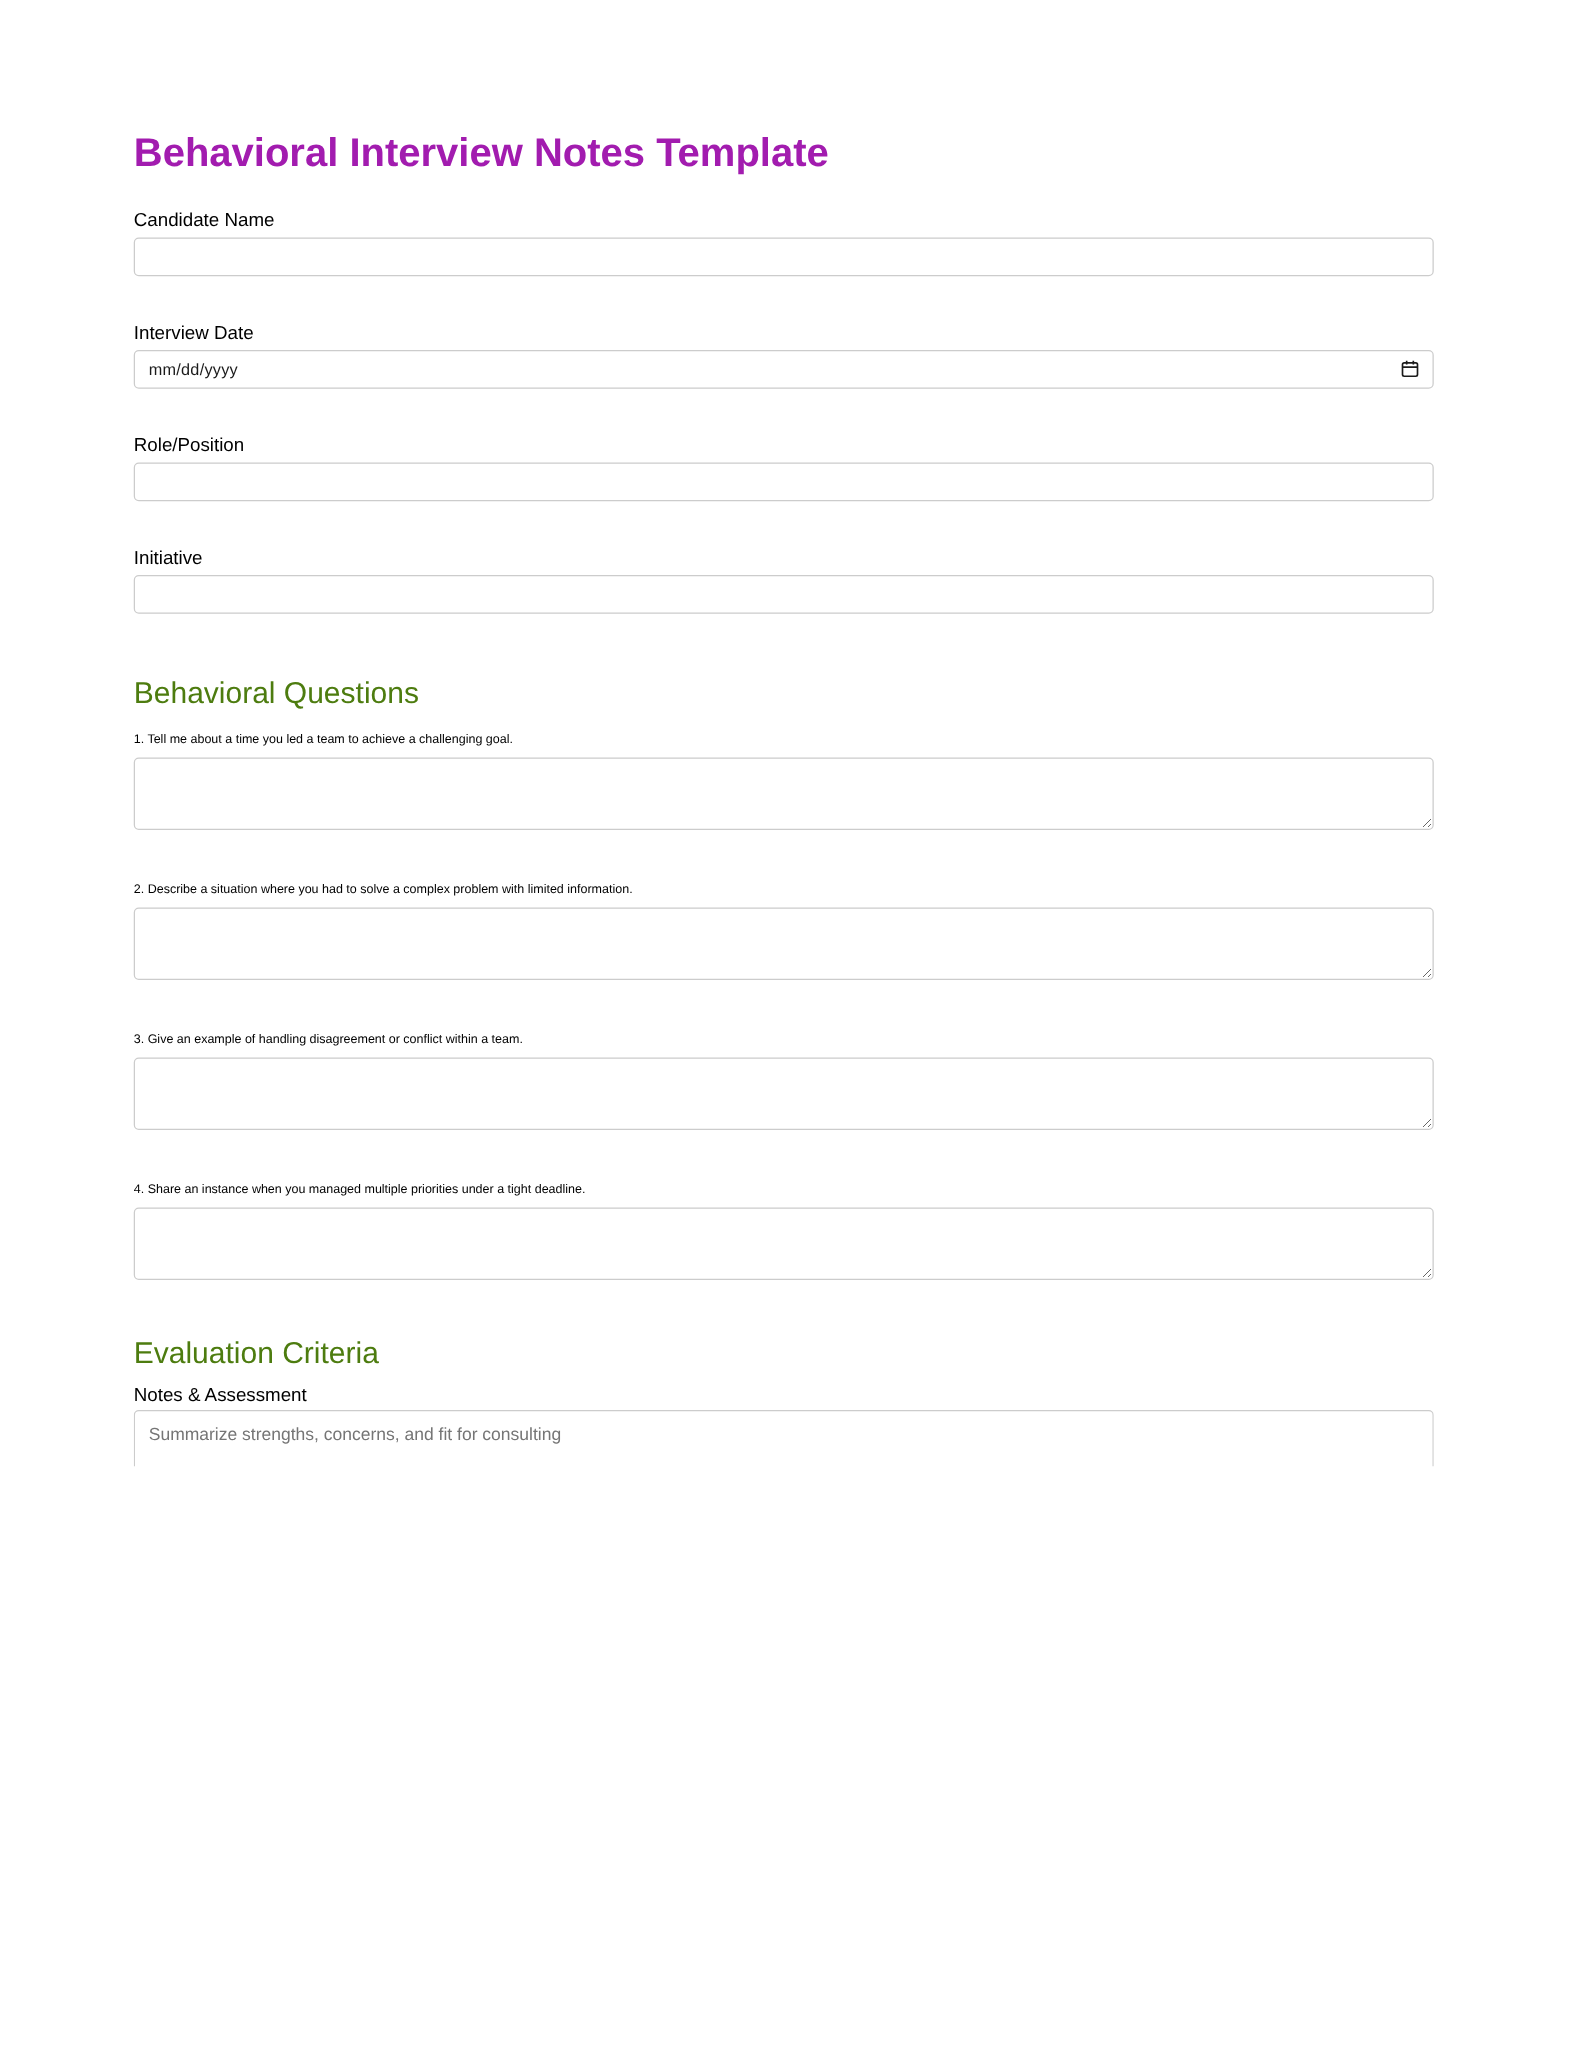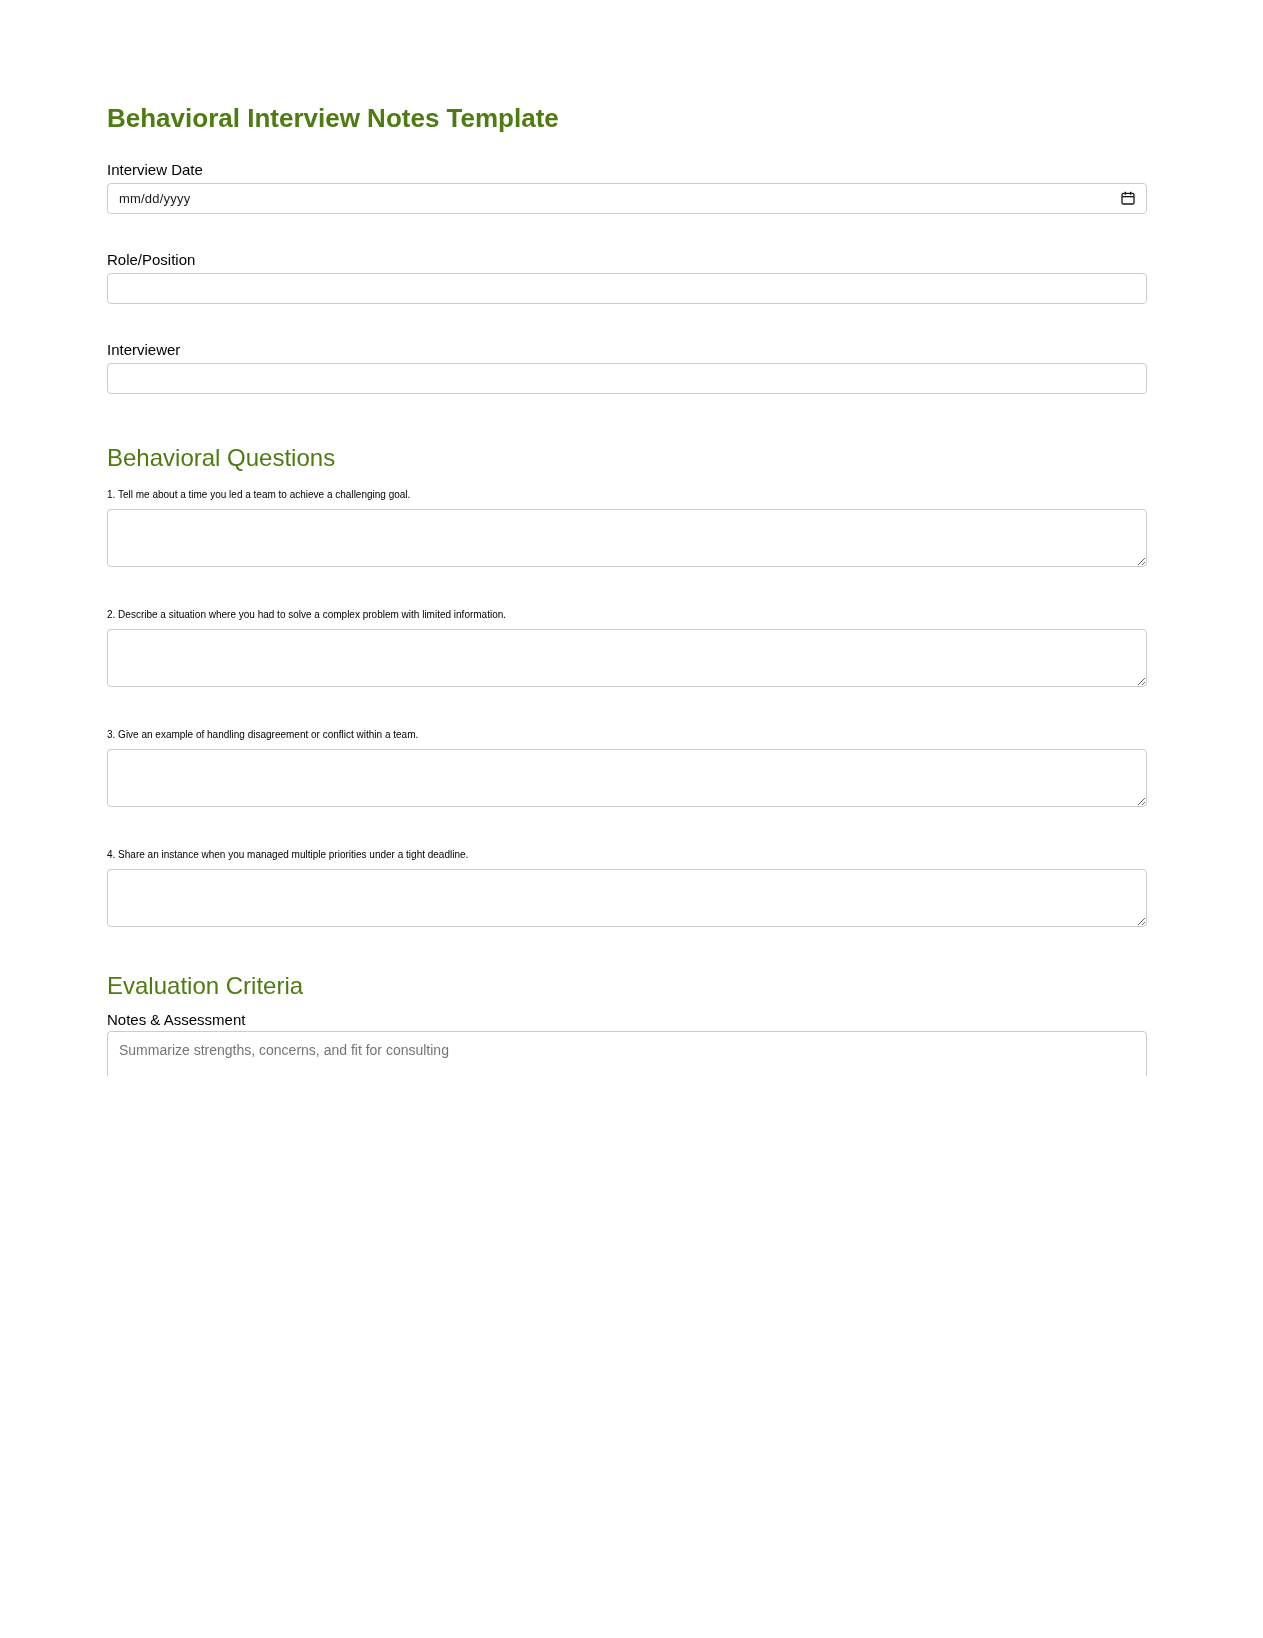--- a/index.html
+++ b/index.html
@@ -14,25 +14,25 @@
     font-family: "Liberation Sans", sans-serif;
     color: #000000;
   }
   .container {
     padding-top: 104px;
     padding-left: 107px;
     width: 1040px;
     box-sizing: content-box;
   }
   h1.page-title {
-    font-size: 26px;
+    font-size: 32px;
     font-weight: bold;
     line-height: 1.15;
     margin: 0 0 27px 0;
-    color: #4d7c0f;
+    color: #a21caf;
   }
   .field { margin-bottom: 37px; }
   .field-label {
     display: block;
     font-size: 15px;
     line-height: 17px;
     margin-bottom: 5px;
     color: #000000;
   }
   .text-input {
@@ -136,20 +136,24 @@
   }
   .notes-textarea::placeholder { color: #757575; opacity: 1; }
 </style>
 </head>
 <body>
 
 <div class="container">
 
   <h1 class="page-title">Behavioral Interview Notes Template</h1>
 
+  <div class="field">
+    <label class="field-label">Candidate Name</label>
+    <input type="text" class="text-input" style="">
+  </div>
 
   <div class="field">
     <label class="field-label">Interview Date</label>
     <div class="date-wrap">
       <input type="text" class="text-input date-input" placeholder="mm/dd/yyyy" style="">
       <button class="calendar-btn" aria-label="pick date">
         <svg width="16" height="16" viewBox="0 0 24 24">
           <rect x="3" y="5" width="18" height="16" rx="2" fill="none" stroke="#1b1b1b" stroke-width="2"></rect>
           <line x1="3" y1="10" x2="21" y2="10" stroke="#1b1b1b" stroke-width="2"></line>
           <line x1="8" y1="2.5" x2="8" y2="7" stroke="#1b1b1b" stroke-width="2"></line>
@@ -158,21 +162,21 @@
       </button>
     </div>
   </div>
 
   <div class="field">
     <label class="field-label">Role/Position</label>
     <input type="text" class="text-input" style="">
   </div>
 
   <div class="field">
-    <label class="field-label">Interviewer</label>
+    <label class="field-label">Initiative</label>
     <input type="text" class="text-input" style="">
   </div>
 
   <h2 class="section-heading behavioral-heading">Behavioral Questions</h2>
 
   <p class="question-text first">1. Tell me about a time you led a team to achieve a challenging goal.</p>
   <textarea class="answer-textarea" style=""></textarea>
 
   <p class="question-text">2. Describe a situation where you had to solve a complex problem with limited information.</p>
   <textarea class="answer-textarea" style=""></textarea>

